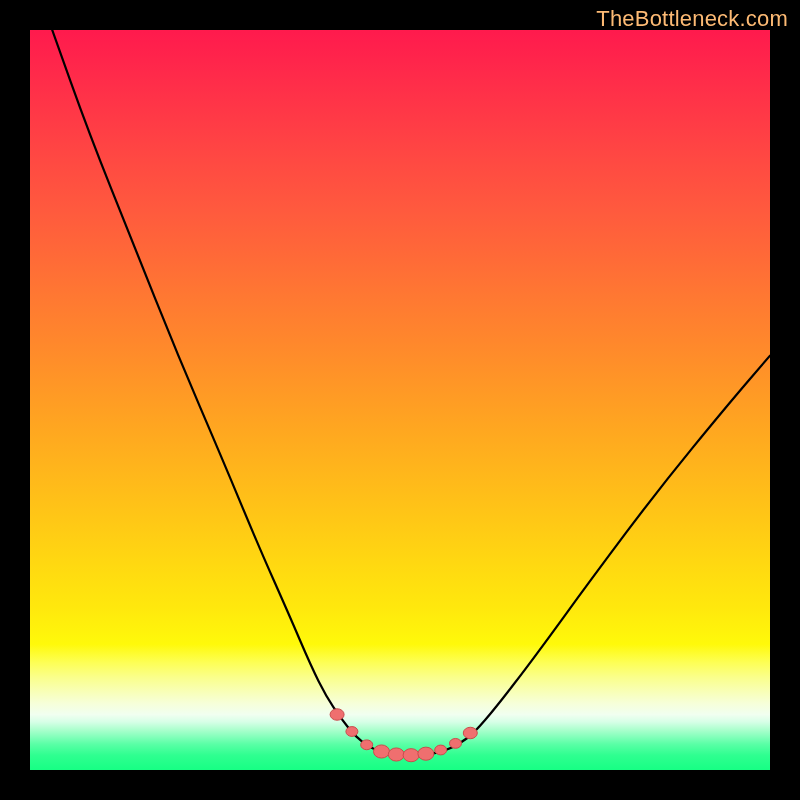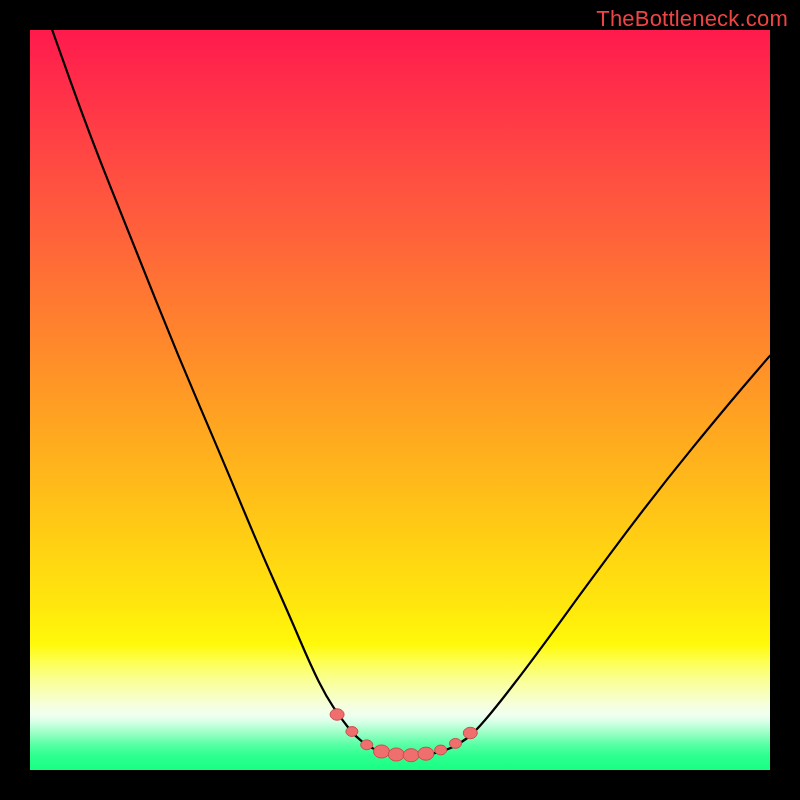--- a/index.html
+++ b/index.html
@@ -62,21 +62,21 @@
     );
   }
   svg.curve {
     position: absolute;
     left: 0; top: 0; width: 100%; height: 100%;
   }
   .watermark {
     position: absolute;
     top: 6px;
     right: 12px;
-    color: #ef4444;
+    color: #fdba74;
     font-size: 22px;
     font-weight: 400;
     letter-spacing: 0.2px;
     user-select: none;
     margin-left: 33px;
   }
 </style>
 </head>
 <body>
 

